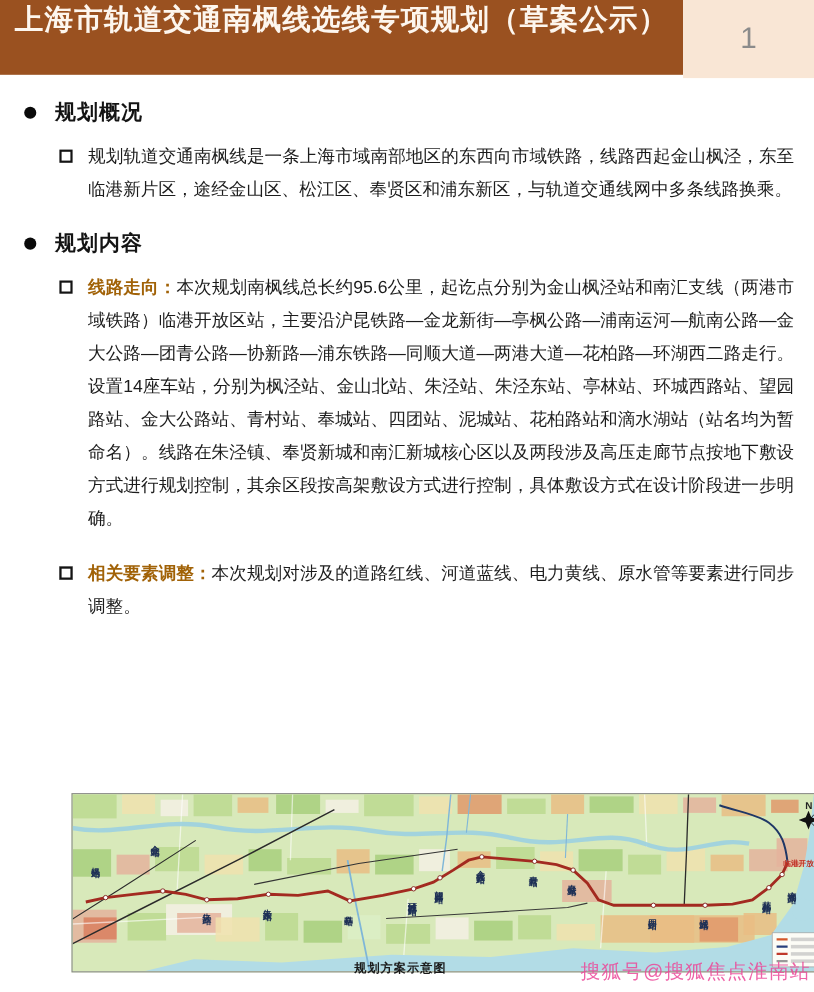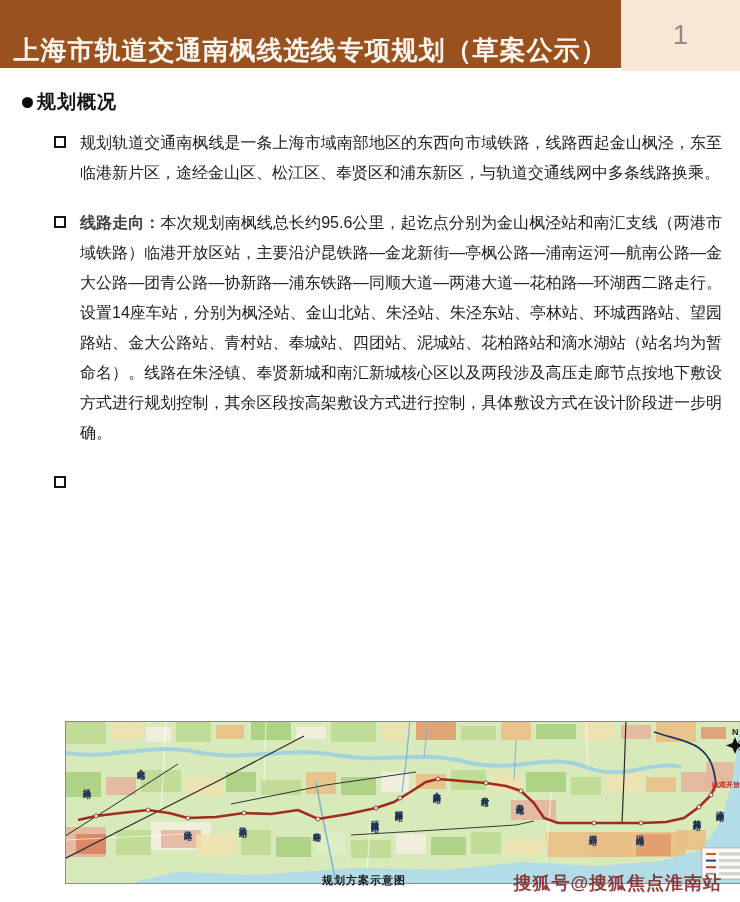--- a/index.html
+++ b/index.html
@@ -1,48 +1,48 @@
 <!DOCTYPE html>
 <html><head>
 <meta charset="utf-8">
 <style>
   html,body { margin:0; padding:0; background:#ffffff; }
   body { font-family:"Liberation Sans","DejaVu Sans",sans-serif; }
   .page { position:relative; width:740px; height:902px; background:#fff; overflow:hidden; }
 
   
   .header-bar { position:absolute; top:0; left:0; width:621px; height:68px;
-    background:#9a5120; display:flex; align-items:flex-end; justify-content:center; }
+    background:#9a5120; display:flex; align-items:flex-start; justify-content:center; }
   .header-bar h1 { margin:0; color:#fdf6ee; font-size:26px; font-weight:bold; letter-spacing:1px; }
   .page-number-box { position:absolute; top:0; left:621px; width:119px; height:71px;
     background:#f9e6d5; display:flex; align-items:center; justify-content:center;
     color:#8b8b8b; font-size:27px; }
 
   
   .content { position:absolute; top:71px; left:0; width:740px; }
-  .h-row { display:flex; align-items:center; gap:4px; margin:18px 0 4px 22px; }
+  .h-row { display:flex; align-items:center; gap:17px; margin:18px 0 4px 22px; }
   .dot-bullet { width:11px; height:11px; border-radius:50%; background:#0a0a0a; flex:0 0 auto; }
   .h-row h2 { margin:0; font-size:19px; font-weight:bold; color:#141414; letter-spacing:1px; }
   .item { position:relative; margin:13px 0 20px 0; padding-left:80px; padding-right:18px; }
   .sq-bullet { position:absolute; left:54px; top:8px; width:8px; height:8px; border:2px solid #141414; background:#fff; }
   .item p { margin:0; font-size:16px; line-height:30px; color:#1c1c1c; text-align:justify; text-justify:inter-ideograph; }
-  .item p b { font-weight:bold; color:#404040; }
+  .item p b { font-weight:bold; color:#a16207; }
 
   
   .map-fig { position:absolute; top:705px; left:25px; width:693px; height:161px;
     border:1px solid #8a8a8a; background:#d8e9ba; overflow:hidden; }
   .map-fig svg { position:absolute; top:0; left:0; }
   .st-label { position:absolute; writing-mode:vertical-rl; text-orientation:upright;
     font-size:8px; font-weight:bold; color:#1e3056; line-height:1; letter-spacing:1px; z-index:3; }
   .terminus-label { position:absolute; left:646px; top:58px; font-size:7px; font-weight:bold;
     color:#c03227; white-space:nowrap; z-index:3; }
 
   
   .map-caption { position:absolute; top:873px; left:322px; font-size:11px; font-weight:bold; color:#1a1a1a; letter-spacing:1px; }
-  .watermark { position:absolute; top:871px; right:18px; font-size:18px; font-weight:bold; color:#7f1d1d; letter-spacing:1px; opacity:.85; }
+  .watermark { position:absolute; top:871px; right:3px; font-size:18px; font-weight:normal; color:#ec4899; letter-spacing:1px; opacity:.85; }
 </style>
 </head>
 <body>
 
 <div class="page">
 
   <div class="header-bar">
     <h1>上海市轨道交通南枫线选线专项规划（草案公示）</h1>
   </div>
   <div class="page-number-box">
@@ -56,36 +56,41 @@
         <span class="dot-bullet"></span>
         <h2>规划概况</h2>
       </div>
       <div class="item">
         <span class="sq-bullet"></span>
         <p><span>规划轨道交通南枫线是一条上海市域南部地区的东西向市域铁路，线路西起金山枫泾，东至临港新片区，途经金山区、松江区、奉贤区和浦东新区，与轨道交通线网中多条线路换乘。</span></p>
       </div>
     </section>
 
     <section>
+      <div class="h-row">
+        <span class="dot-bullet"></span>
+        <h2>规划内容</h2>
+      </div>
 
       <div class="item">
         <span class="sq-bullet"></span>
         <p><b>线路走向：</b><span>本次规划南枫线总长约95.6公里，起讫点分别为金山枫泾站和南汇支线（两港市域铁路）临港开放区站，主要沿沪昆铁路—金龙新街—亭枫公路—浦南运河—航南公路—金大公路—团青公路—协新路—浦东铁路—同顺大道—两港大道—花柏路—环湖西二路走行。设置14座车站，分别为枫泾站、金山北站、朱泾站、朱泾东站、亭林站、环城西路站、望园路站、金大公路站、青村站、奉城站、四团站、泥城站、花柏路站和滴水湖站（站名均为暂命名）。线路在朱泾镇、奉贤新城和南汇新城核心区以及两段涉及高压走廊节点按地下敷设方式进行规划控制，其余区段按高架敷设方式进行控制，具体敷设方式在设计阶段进一步明确。</span></p>
       </div>
 
       <div class="item">
         <span class="sq-bullet"></span>
       </div>
 
       <div class="item">
         <span class="sq-bullet"></span>
       </div>
 
       <div class="item">
         <span class="sq-bullet"></span>
+        <p><b>相关要素调整：</b><span>本次规划对涉及的道路红线、河道蓝线、电力黄线、原水管等要素进行同步调整。</span></p>
       </div>
     </section>
   </div>
 
   <figure class="map-fig">
     <svg id="map-svg" width="693" height="161" viewBox="0 0 693 161">
         <rect x="0" y="0" width="693" height="161" fill="#d8e9ba"></rect>
         <rect x="0" y="0" width="40" height="22" fill="#bcd98f" opacity="0.85"></rect>
         <rect x="45" y="0" width="30" height="18" fill="#f0e2ae" opacity="0.85"></rect>
         <rect x="80" y="5" width="25" height="15" fill="#f4f0e4" opacity="0.85"></rect>

